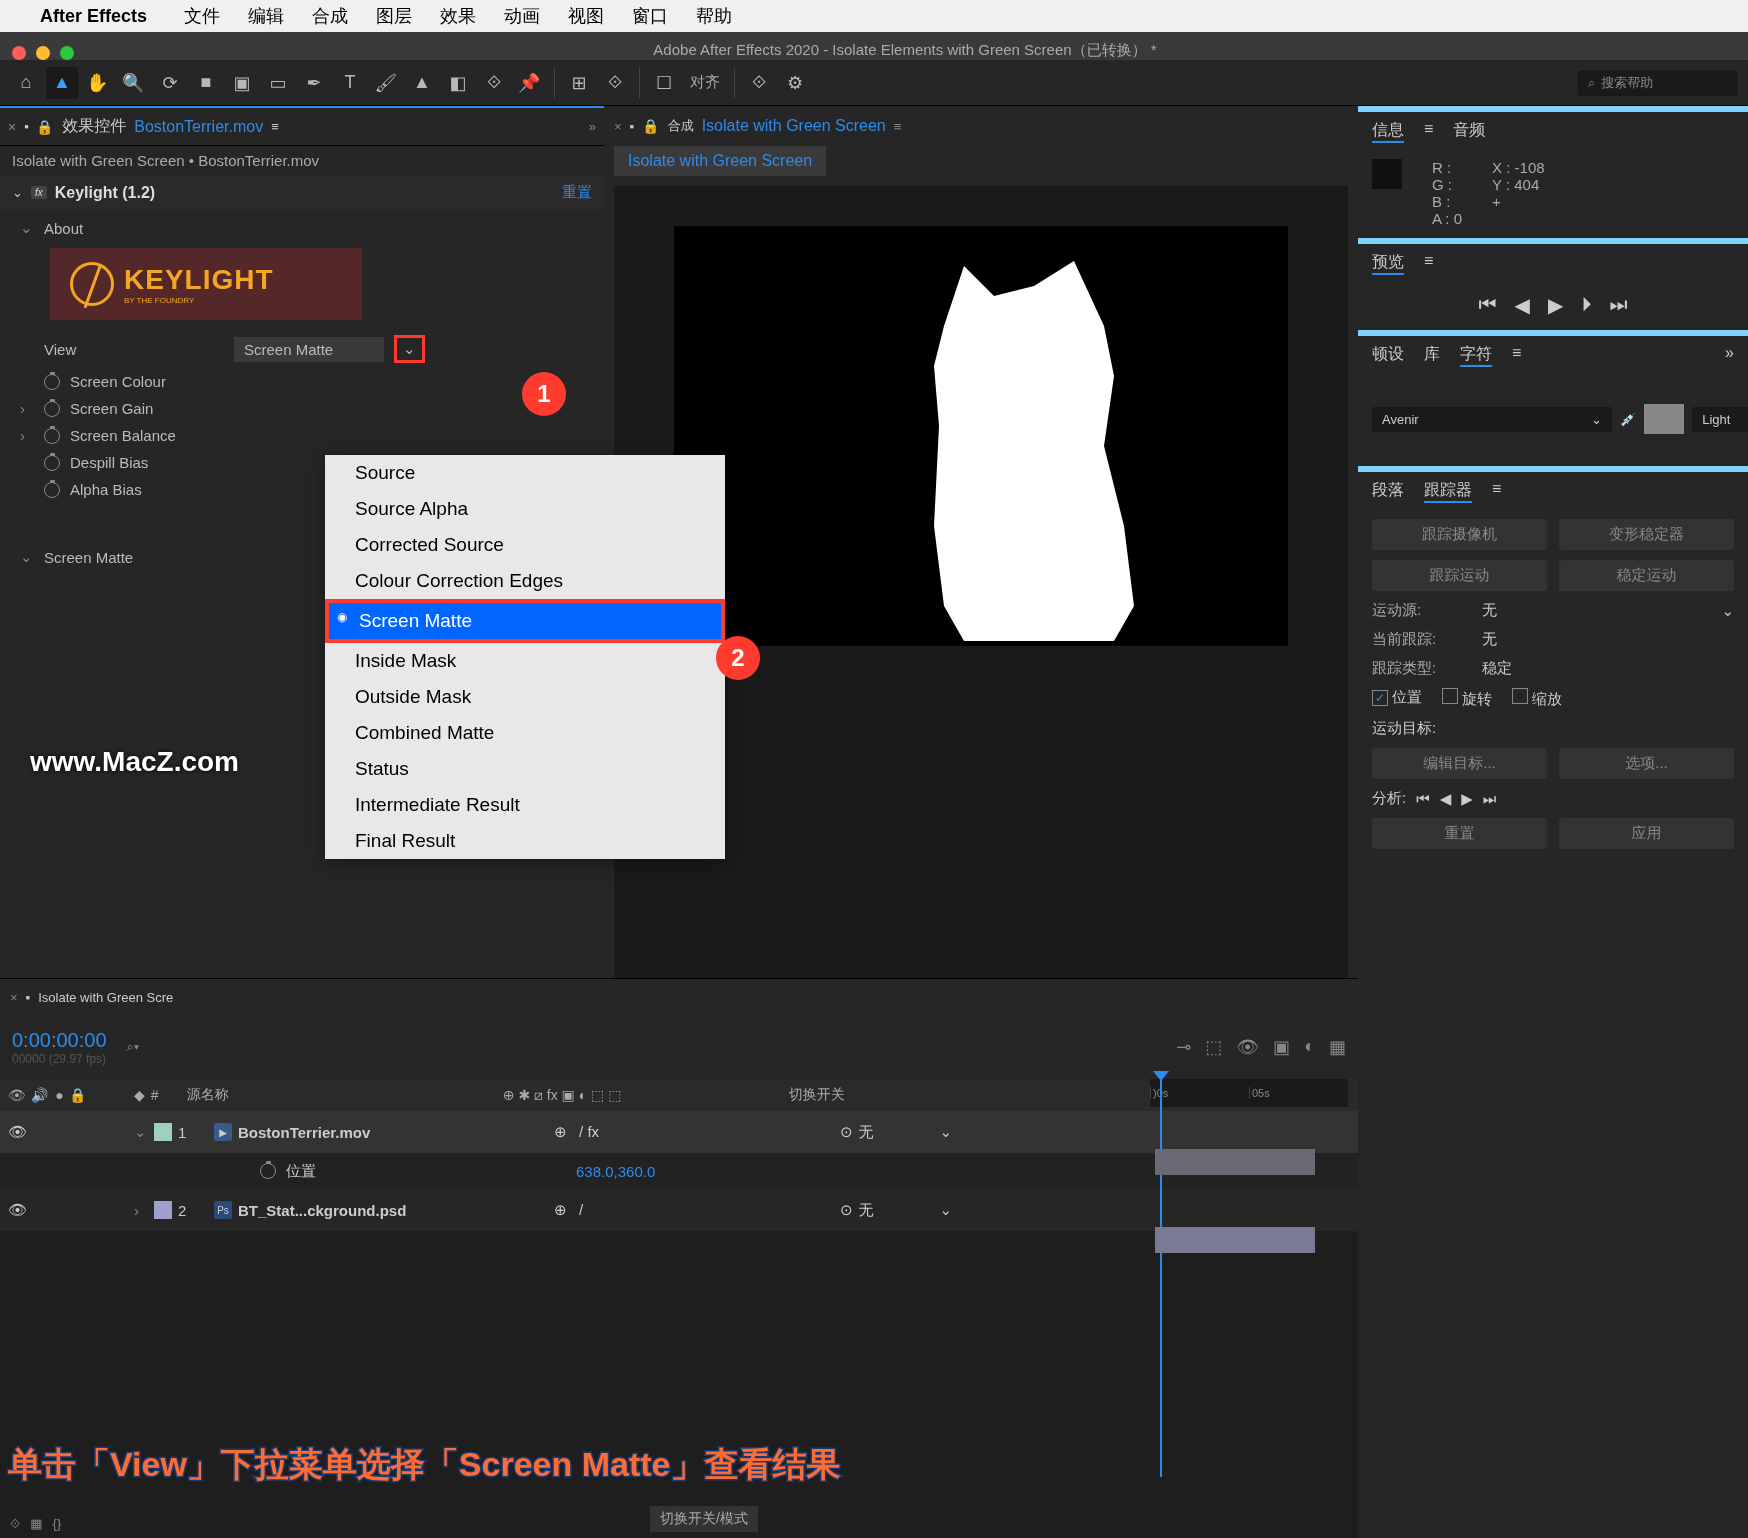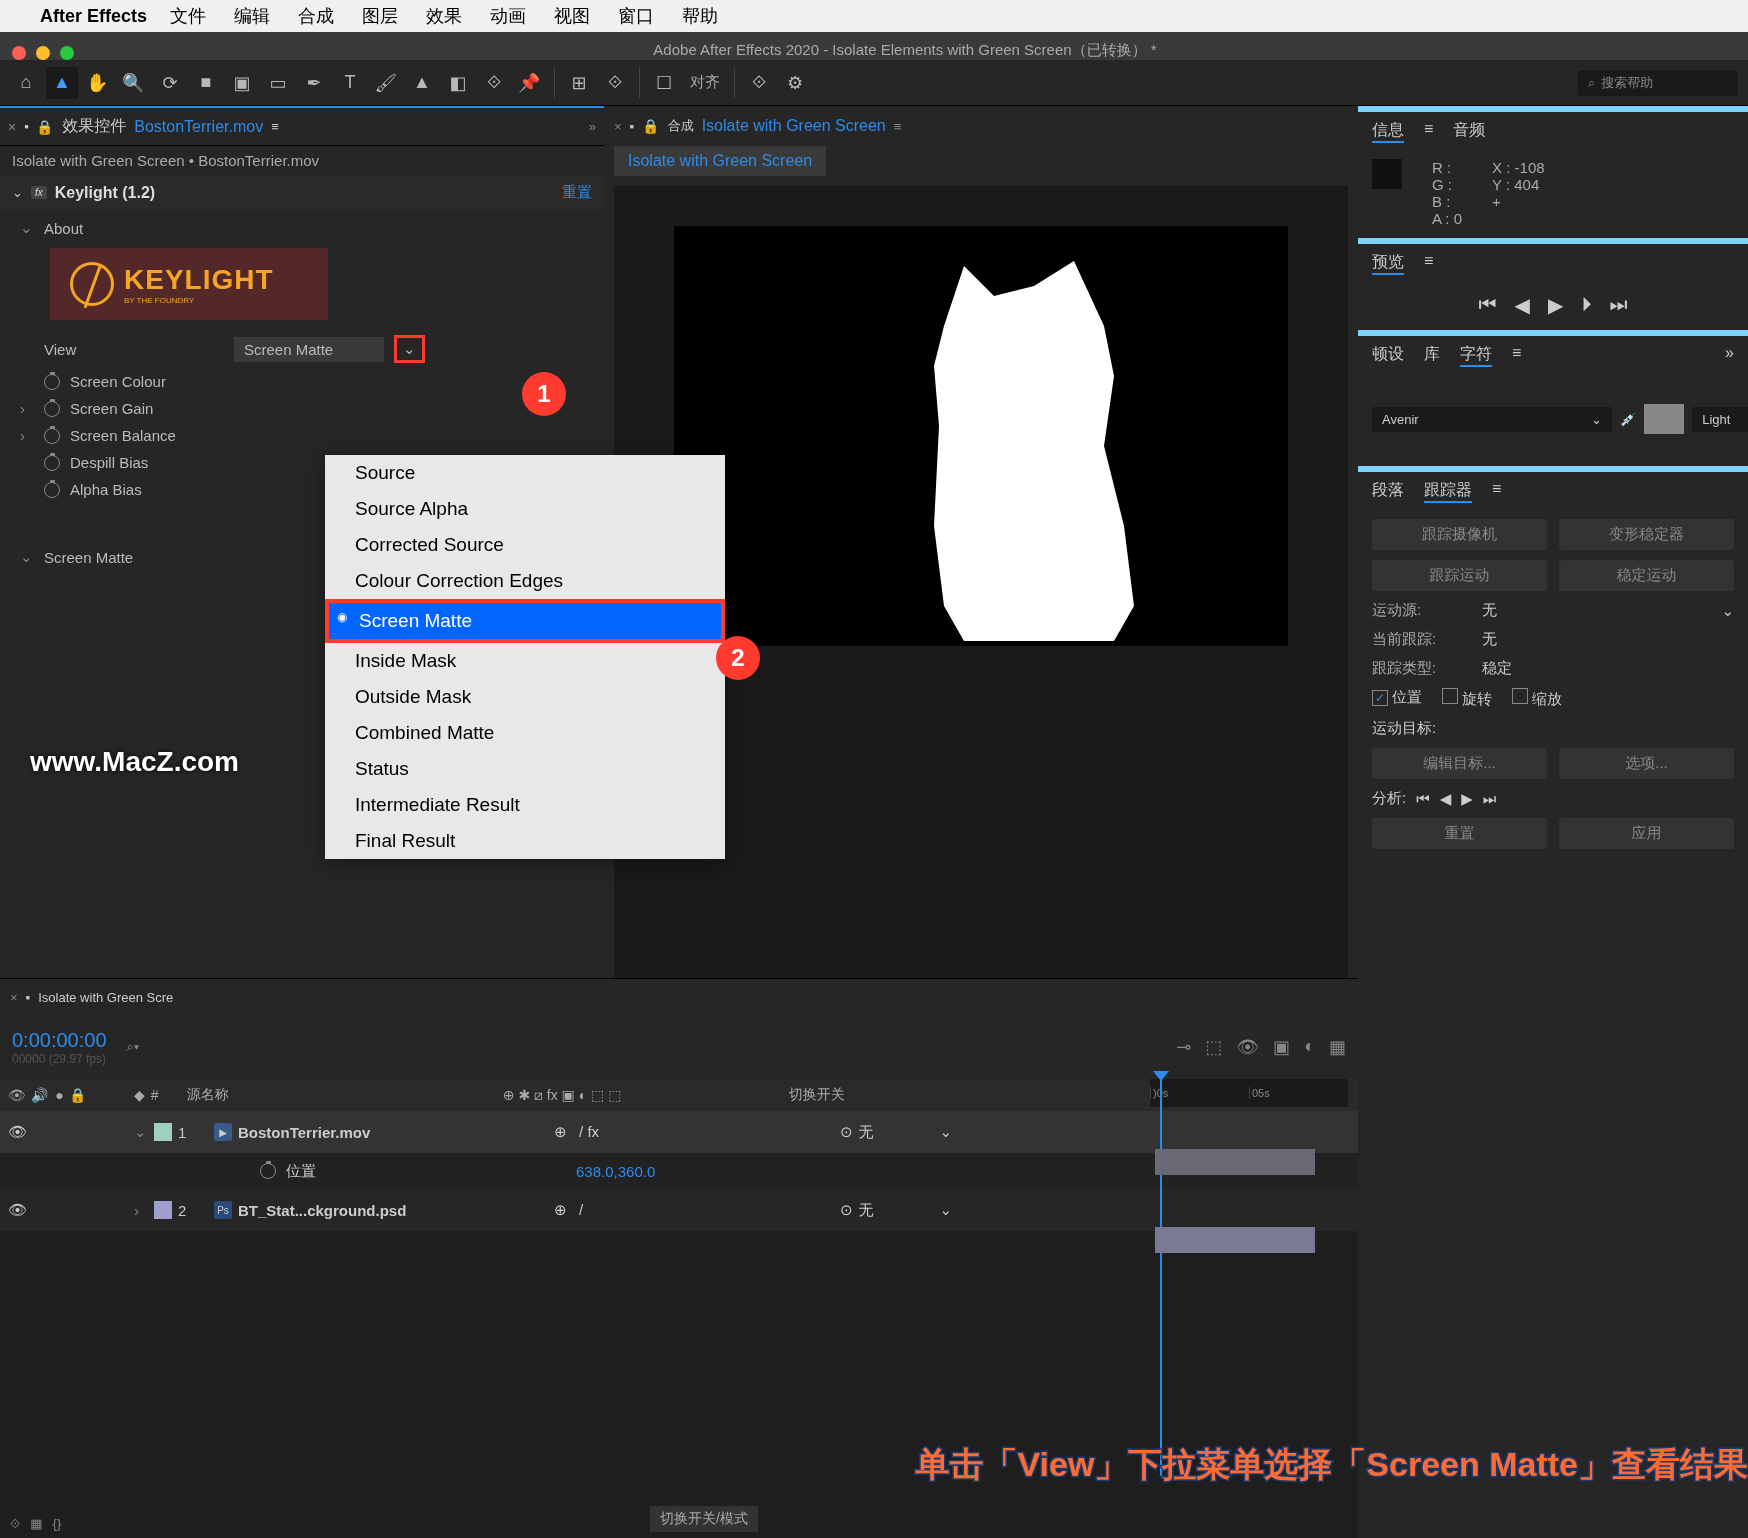--- a/index.html
+++ b/index.html
@@ -1,21 +1,21 @@
 <!DOCTYPE html>
 <html><head>
   <meta charset="utf-8">
   <style>
     * { margin: 0; padding: 0; box-sizing: border-box; font-family: -apple-system, "Helvetica Neue", Arial, sans-serif; }
     body { background: #1e1e1e; color: #ccc; font-size: 13px; width: 1748px; height: 1538px; overflow: hidden; position: relative; }
     
     
     .menubar { background: #f0f0f0; height: 32px; display: flex; align-items: center; padding: 0 20px; color: #000; font-size: 18px; }
     .apple-logo { font-size: 20px; margin-right: 20px; }
-    .menubar-app { font-weight: bold; margin-right: 23px; }
+    .menubar-app { font-weight: bold; margin-right: 37px; }
     .menubar-item { margin-right: 28px; cursor: default; }
     
     
     .titlebar { background: #3a3a3a; height: 28px; display: flex; align-items: flex-end; padding: 0 12px; color: #aaa; font-size: 15px; }
     .traffic-lights { display: flex; gap: 10px; }
     .traffic-light { width: 14px; height: 14px; border-radius: 50%; }
     .tl-close { background: #ff5f57; }
     .tl-min { background: #ffbd2e; }
     .tl-max { background: #28c940; }
     .titlebar-text { flex: 1; text-align: center; }
@@ -46,21 +46,21 @@
     .effect-name { font-weight: bold; flex: 1; color: #ddd; font-size: 16px; }
     .reset-link { color: #2d8ceb; font-size: 15px; }
     
     .effect-body { padding: 4px 20px; font-size: 15px; color: #bbb; }
     .effect-row { display: flex; align-items: center; padding: 5px 0; gap: 10px; }
     .effect-row .twirl { width: 14px; color: #888; }
     .effect-row .label { flex: 0 0 180px; }
     .stopwatch { width: 16px; height: 16px; border: 1.5px solid #888; border-radius: 50%; position: relative; }
     .stopwatch::after { content: ''; position: absolute; top: -3px; left: 5px; width: 5px; height: 3px; background: #888; border-radius: 1px; }
     
-    .keylight-logo { background: #542828; padding: 14px 20px; margin: 6px 0 10px 30px; display: flex; align-items: center; gap: 10px; width: 278px; }
+    .keylight-logo { background: #542828; padding: 14px 20px; margin: 6px 0 10px 30px; display: flex; align-items: center; gap: 10px; width: 312px; }
     .keylight-circle { width: 44px; height: 44px; border: 3px solid #f5a623; border-radius: 50%; position: relative; }
     .keylight-circle::before { content: ''; position: absolute; left: 18px; top: 0; width: 3px; height: 44px; background: #f5a623; transform: rotate(20deg); }
     .keylight-text { color: #f5a623; font-size: 28px; font-weight: bold; letter-spacing: 1px; }
     .keylight-sub { color: #f5a623; font-size: 8px; display: block; }
     
     
     .dropdown-btn { background: #3a3a3a; padding: 4px 10px; display: flex; align-items: center; gap: 8px; width: 150px; justify-content: space-between; }
     .dropdown-arrow-box { border: 3px solid #ff3b30; padding: 2px 6px; }
     
     .dropdown-menu { position: absolute; left: 325px; top: 455px; background: #e8e8e8; color: #000; width: 400px; z-index: 100; box-shadow: 0 4px 20px rgba(0,0,0,0.4); font-size: 19px; }
@@ -127,21 +127,21 @@
     .layer-row { display: flex; align-items: center; height: 42px; background: #262626; padding: 0 8px; gap: 6px; font-size: 15px; }
     .layer-row.selected { background: #333; }
     .layer-color { width: 18px; height: 18px; }
     .layer-twirl { width: 14px; color: #888; }
     .file-icon { width: 18px; height: 18px; background: #3a5a8a; border-radius: 2px; font-size: 10px; display: flex; align-items: center; justify-content: center; }
     .prop-row { display: flex; align-items: center; height: 36px; background: #222; padding: 0 8px 0 260px; gap: 10px; font-size: 15px; }
     .prop-val { color: #2d8ceb; margin-left: 250px; }
     .layer-bar { position: absolute; height: 26px; background: #6a6a75; }
     
     .watermark { position: absolute; left: 30px; top: 746px; color: #fff; font-size: 28px; font-weight: bold; text-shadow: 0 0 4px #000; z-index: 50; }
-    .bottom-caption { position: absolute; bottom: 50px; left: 16px; right: 0; text-align: right; font-size: 34px; font-weight: bold; color: #ff6b35; -webkit-text-stroke: 3px #1a3a6e; paint-order: stroke fill; z-index: 200; }
+    .bottom-caption { position: absolute; bottom: 50px; left: 8px; right: 0; text-align: left; font-size: 34px; font-weight: bold; color: #ff6b35; -webkit-text-stroke: 3px #1a3a6e; paint-order: stroke fill; z-index: 200; }
     
     .switch-toggle { position: absolute; bottom: 6px; left: 650px; background: #333; padding: 4px 10px; color: #aaa; font-size: 14px; }
   </style>
 </head>
 <body>
 
 <div class="menubar">
   <span class="apple-logo"></span>
   <span class="menubar-app">After Effects</span>
   <span class="menubar-item">文件</span>

